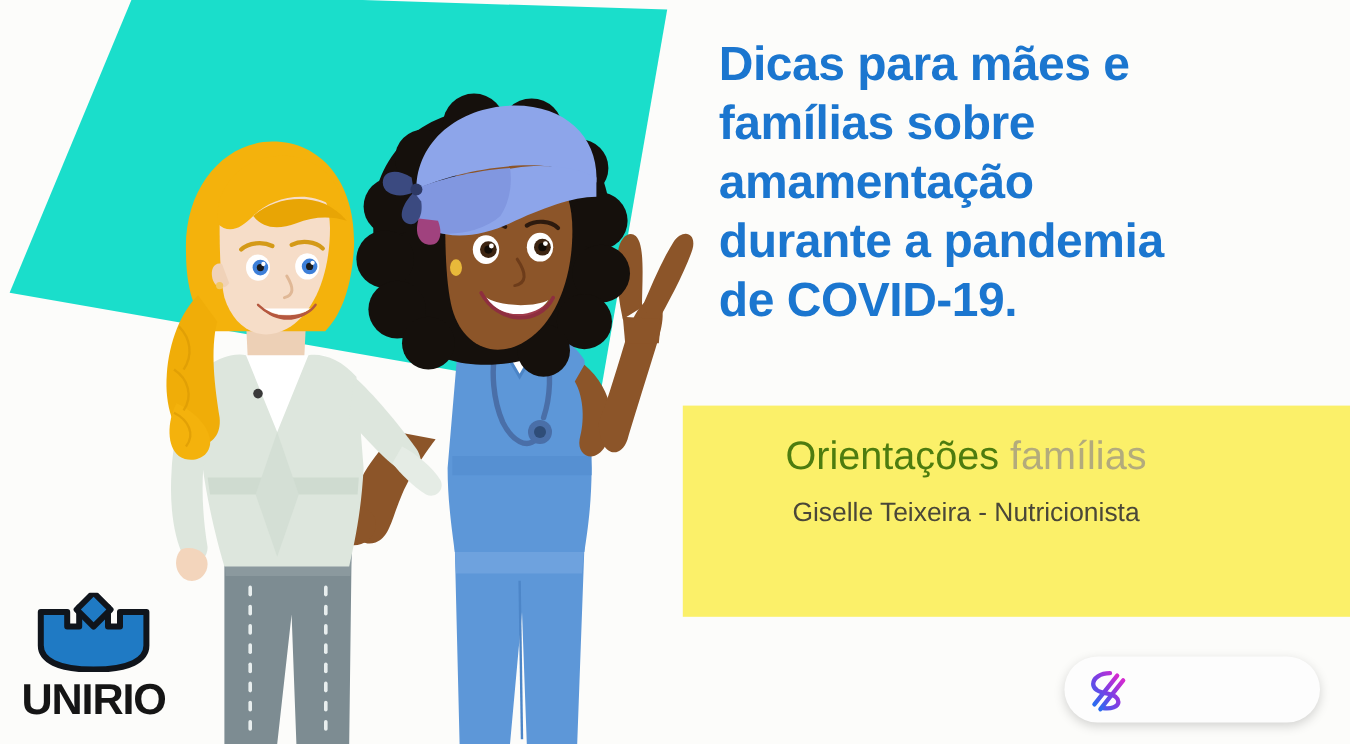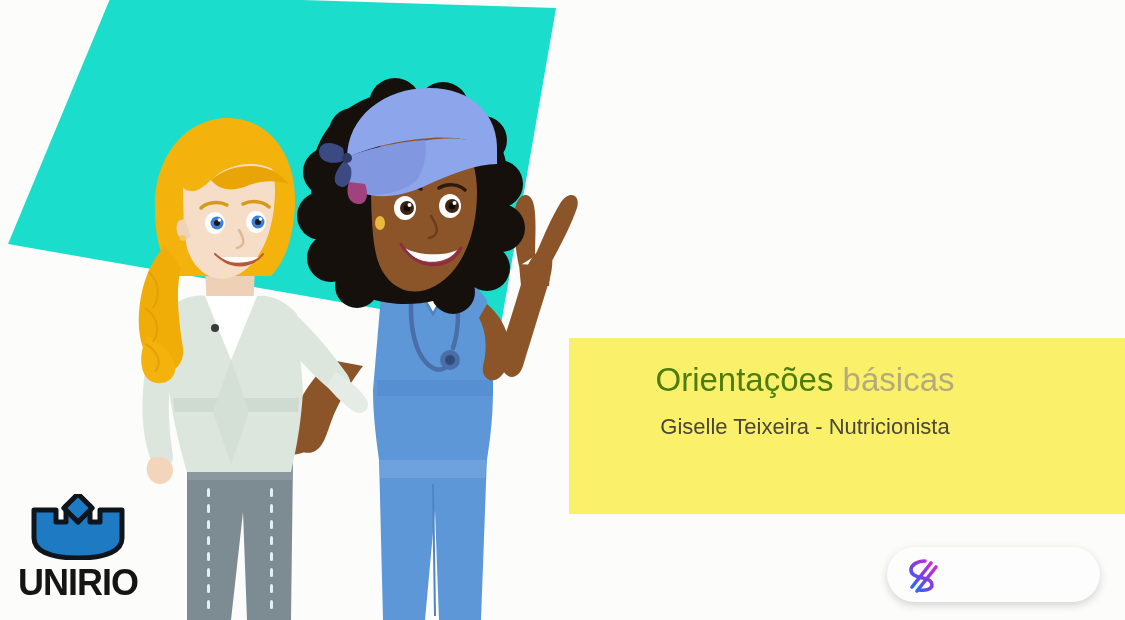--- a/index.html
+++ b/index.html
@@ -331,25 +331,32 @@
     <path d="M250 98 C268 90 300 82 330 80 C332 92 330 108 322 120
              C306 134 278 138 262 132 C252 126 248 112 250 98 Z" fill="#8197e0"></path>
 
     <path d="M248 88 C236 80 224 82 224 92 C224 102 238 106 250 100 Z" fill="#3b4a80"></path>
     <path d="M250 100 C240 110 236 122 244 126 C252 130 258 120 256 108 Z" fill="#3b4a80"></path>
     <circle cx="252" cy="98" r="5" fill="#2e3a66"></circle>
 
     <path d="M254 122 C250 134 254 144 264 144 C272 144 274 134 270 124 Z" fill="#a0427e"></path>
   </svg>
 
+  <div class="title-block">
+    <div class="title-line">Dicas para mães e</div>
+    <div class="title-line">famílias sobre</div>
+    <div class="title-line">amamentação</div>
+    <div class="title-line">durante a pandemia</div>
+    <div class="title-line">de COVID-19.</div>
+  </div>
 
   <div class="yellow-box">
     <div class="subtitle">
       <span class="strong">Orientações</span>
-      <span class="light">básicas</span>
+      <span class="light">famílias</span>
     </div>
     <div class="author">Giselle Teixeira - Nutricionista</div>
   </div>
 
   <div class="unirio">
     <svg class="unirio-mark" width="96" height="66" viewBox="0 0 96 66" xmlns="http://www.w3.org/2000/svg">
       <path d="M4 16 L26 16 L26 28 L36 28 L36 12 L60 12 L60 28 L70 28 L70 16 L92 16
                L92 44 C92 56 78 64 48 64 C18 64 4 56 4 44 Z" fill="#1f7ac4" stroke="#10151c" stroke-width="5" stroke-linejoin="round"></path>
       <path d="M14 24 L20 24 L20 34 L44 34 L44 18 L52 18 L52 34 L76 34 L76 24 L82 24
                L82 44 C82 50 70 56 48 56 C26 56 14 50 14 44 Z" fill="#ffffff" opacity="0"></path>

